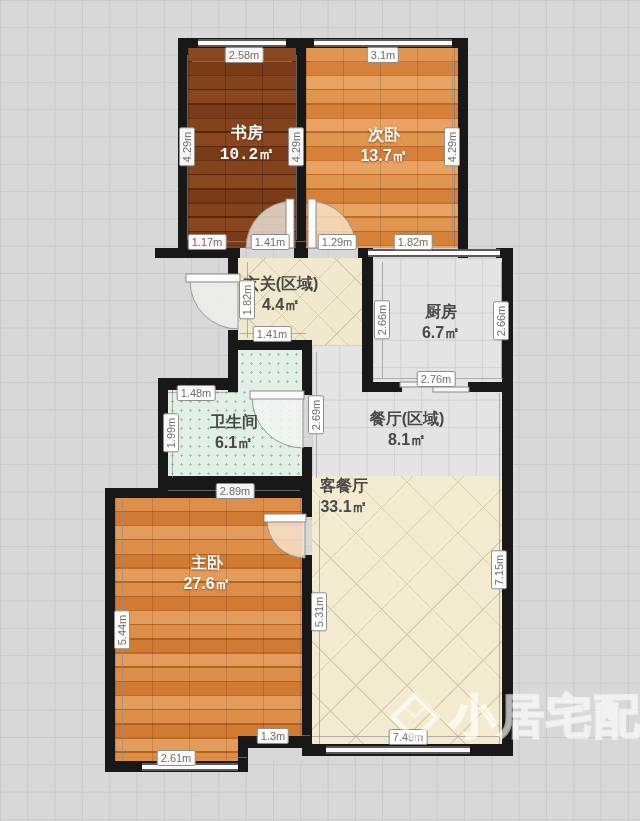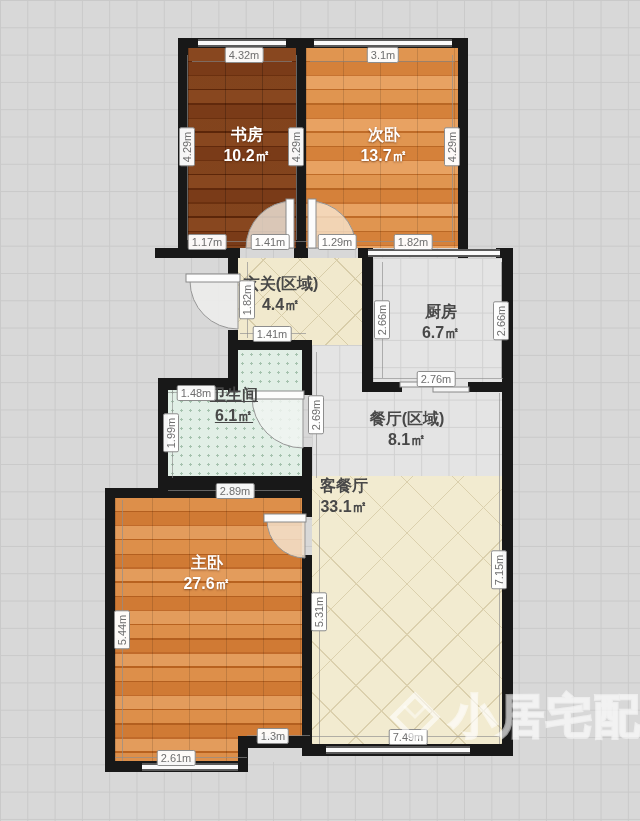--- a/index.html
+++ b/index.html
@@ -177,21 +177,21 @@
   <div class="dimline" style="left:172px;top:390px;width:1px;height:88px;"></div>
   <div class="dimline" style="left:316px;top:352px;width:1px;height:126px;"></div>
   <div class="dimline" style="left:168px;top:490px;width:132px;height:1px;"></div>
   <div class="dimline" style="left:122px;top:500px;width:1px;height:261px;"></div>
   <div class="dimline" style="left:319px;top:500px;width:1px;height:244px;"></div>
   <div class="dimline" style="left:499px;top:393px;width:1px;height:351px;"></div>
   <div class="dimline" style="left:115px;top:757px;width:132px;height:1px;"></div>
   <div class="dimline" style="left:247px;top:735px;width:63px;height:1px;"></div>
   <div class="dimline" style="left:312px;top:736px;width:188px;height:1px;"></div>
 
-  <span class="pill" style="left:244px;top:55px;">4.32m</span>
+  <span class="pill" style="left:244px;top:55px;">2.58m</span>
   <span class="pill" style="left:383px;top:55px;">3.1m</span>
   <span class="pill pv" style="left:187px;top:147px;">4.29m</span>
   <span class="pill pv" style="left:296px;top:147px;">4.29m</span>
   <span class="pill pv" style="left:452px;top:147px;">4.29m</span>
   <span class="pill" style="left:207px;top:242px;">1.17m</span>
   <span class="pill" style="left:270px;top:242px;">1.41m</span>
   <span class="pill" style="left:337px;top:242px;">1.29m</span>
   <span class="pill" style="left:413px;top:242px;">1.82m</span>
   <span class="pill pv" style="left:247px;top:300px;">1.82m</span>
   <span class="pill" style="left:272px;top:334px;">1.41m</span>
@@ -202,37 +202,37 @@
   <span class="pill pv" style="left:171px;top:433px;">1.99m</span>
   <span class="pill pv" style="left:316px;top:415px;">2.69m</span>
   <span class="pill" style="left:235px;top:491px;">2.89m</span>
   <span class="pill pv" style="left:122px;top:630px;">5.44m</span>
   <span class="pill pv" style="left:319px;top:612px;">5.31m</span>
   <span class="pill pv" style="left:499px;top:570px;">7.15m</span>
   <span class="pill" style="left:176px;top:758px;">2.61m</span>
   <span class="pill" style="left:273px;top:736px;">1.3m</span>
   <span class="pill" style="left:408px;top:737px;">7.49m</span>
 
-  <div class="room-label light" style="left:247px;top:125px;">
+  <div class="room-label light" style="left:247px;top:125px;font-family:Liberation Mono, monospace;">
     <div class="rname">书房</div>
     <div class="rarea">10.2㎡</div>
   </div>
   <div class="room-label light" style="left:384px;top:125px;">
     <div class="rname">次卧</div>
     <div class="rarea">13.7㎡</div>
   </div>
   <div class="room-label" style="left:281px;top:274px;">
     <div class="rname">玄关(区域)</div>
     <div class="rarea">4.4㎡</div>
   </div>
   <div class="room-label" style="left:441px;top:302px;">
     <div class="rname">厨房</div>
     <div class="rarea">6.7㎡</div>
   </div>
-  <div class="room-label" style="left:234px;top:385px;text-decoration:underline;">
+  <div class="room-label" style="left:234px;top:412px;">
     <div class="rname">卫生间</div>
     <div class="rarea">6.1㎡</div>
   </div>
   <div class="room-label" style="left:407px;top:409px;">
     <div class="rname">餐厅(区域)</div>
     <div class="rarea">8.1㎡</div>
   </div>
   <div class="room-label" style="left:344px;top:476px;">
     <div class="rname">客餐厅</div>
     <div class="rarea">33.1㎡</div>

